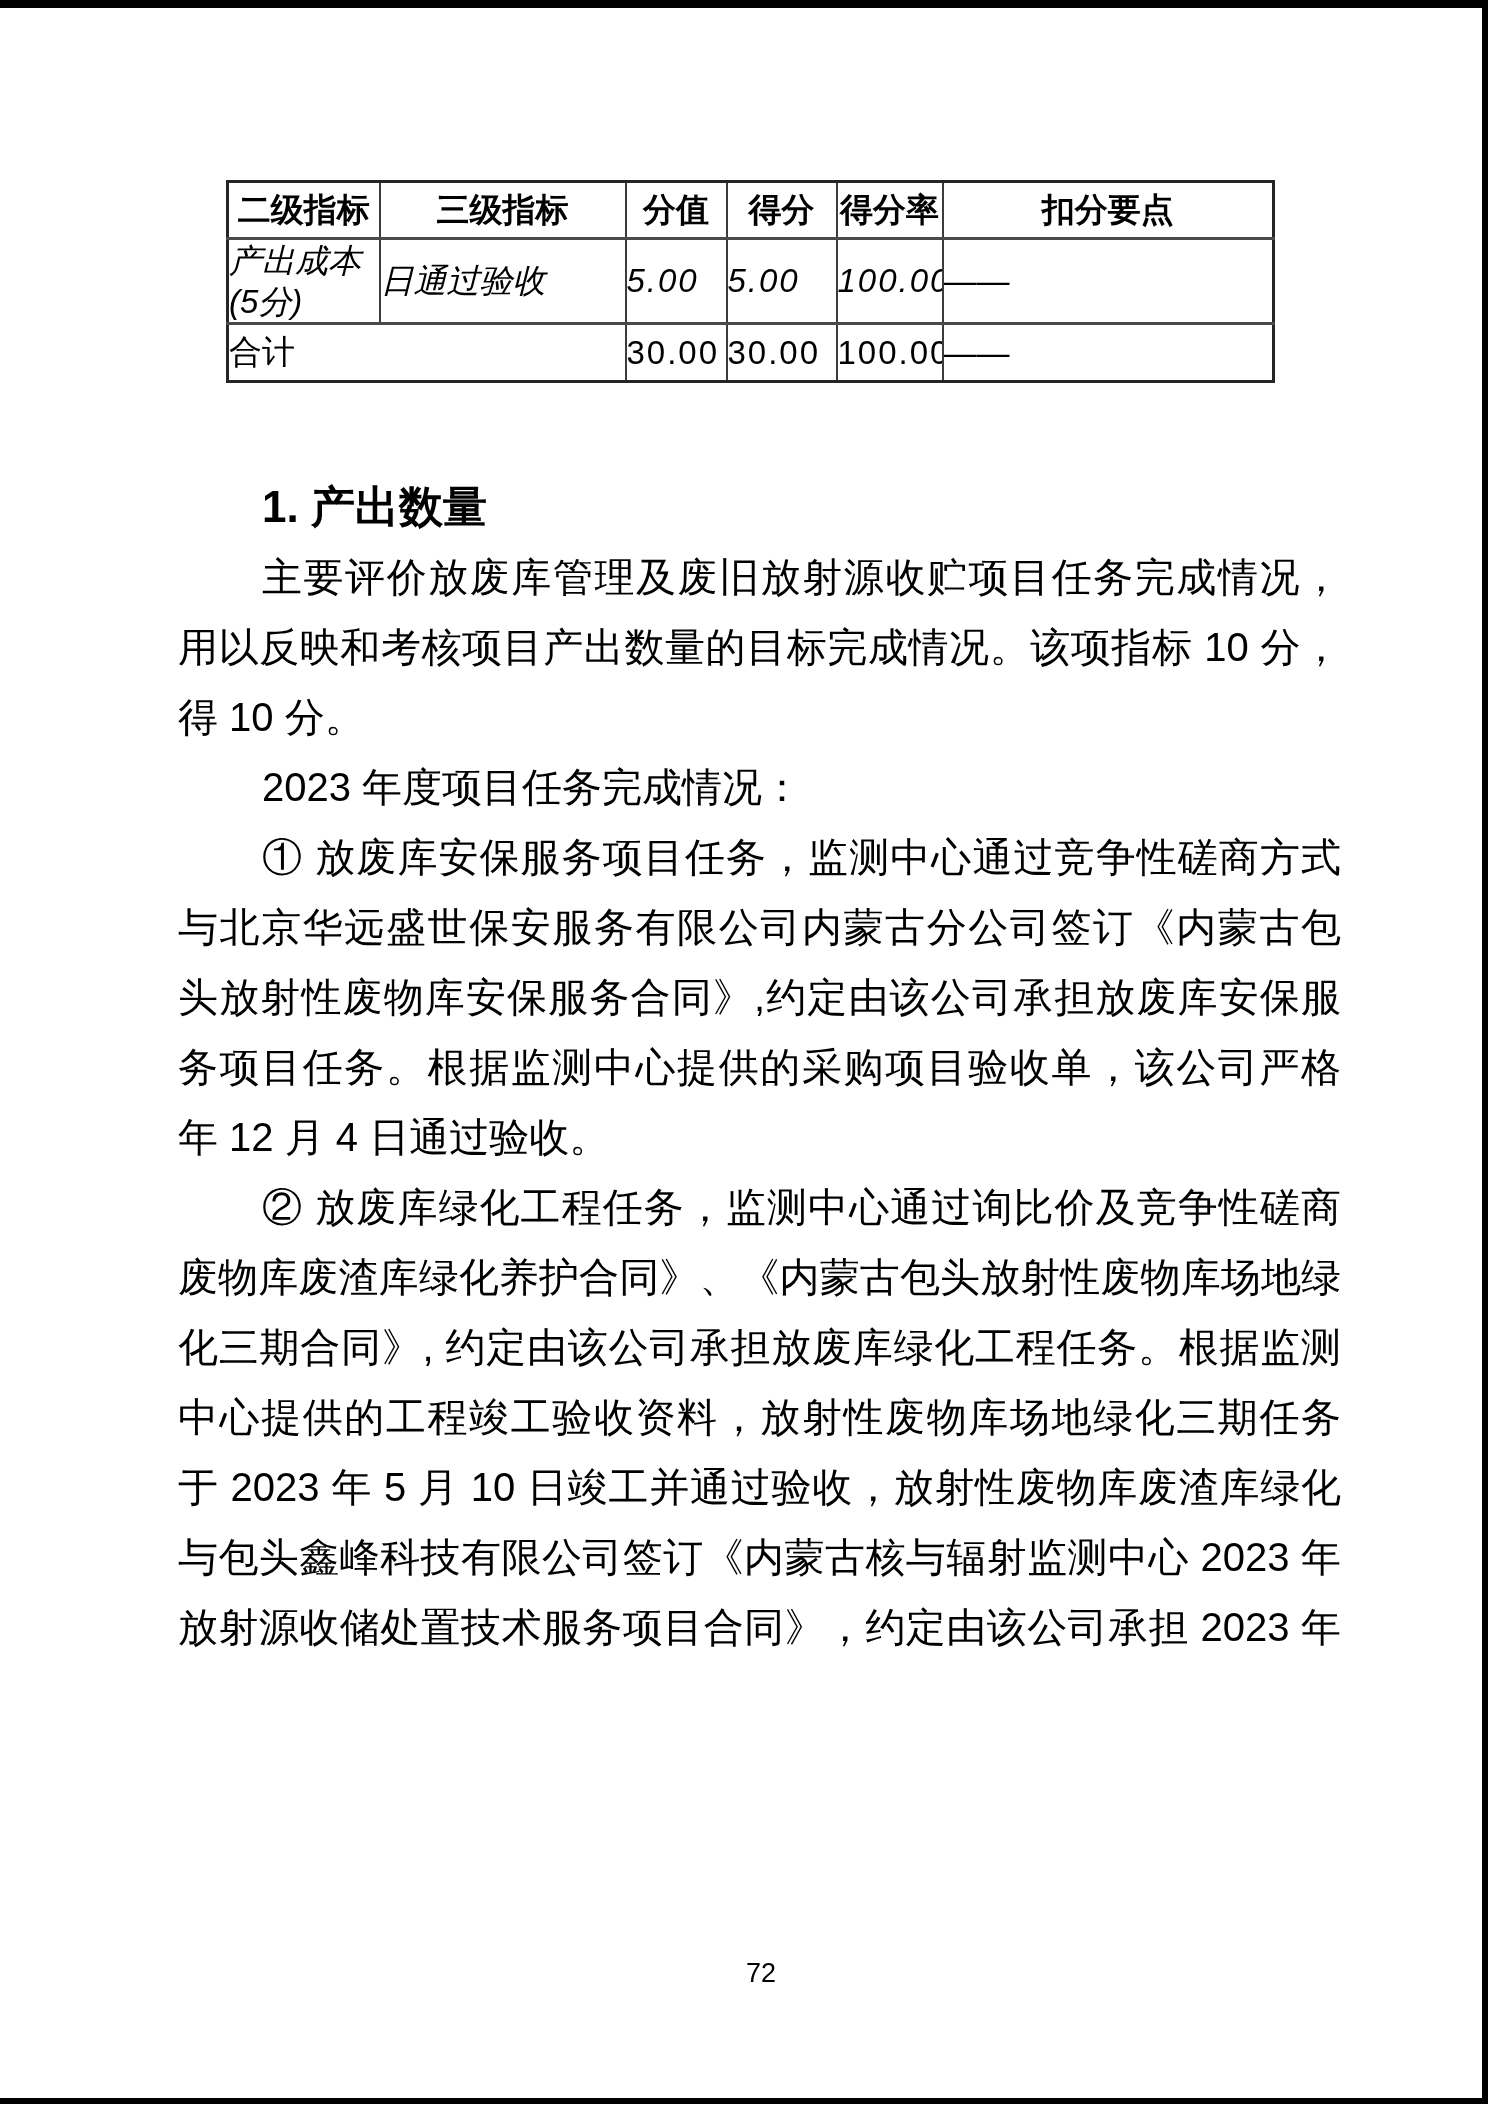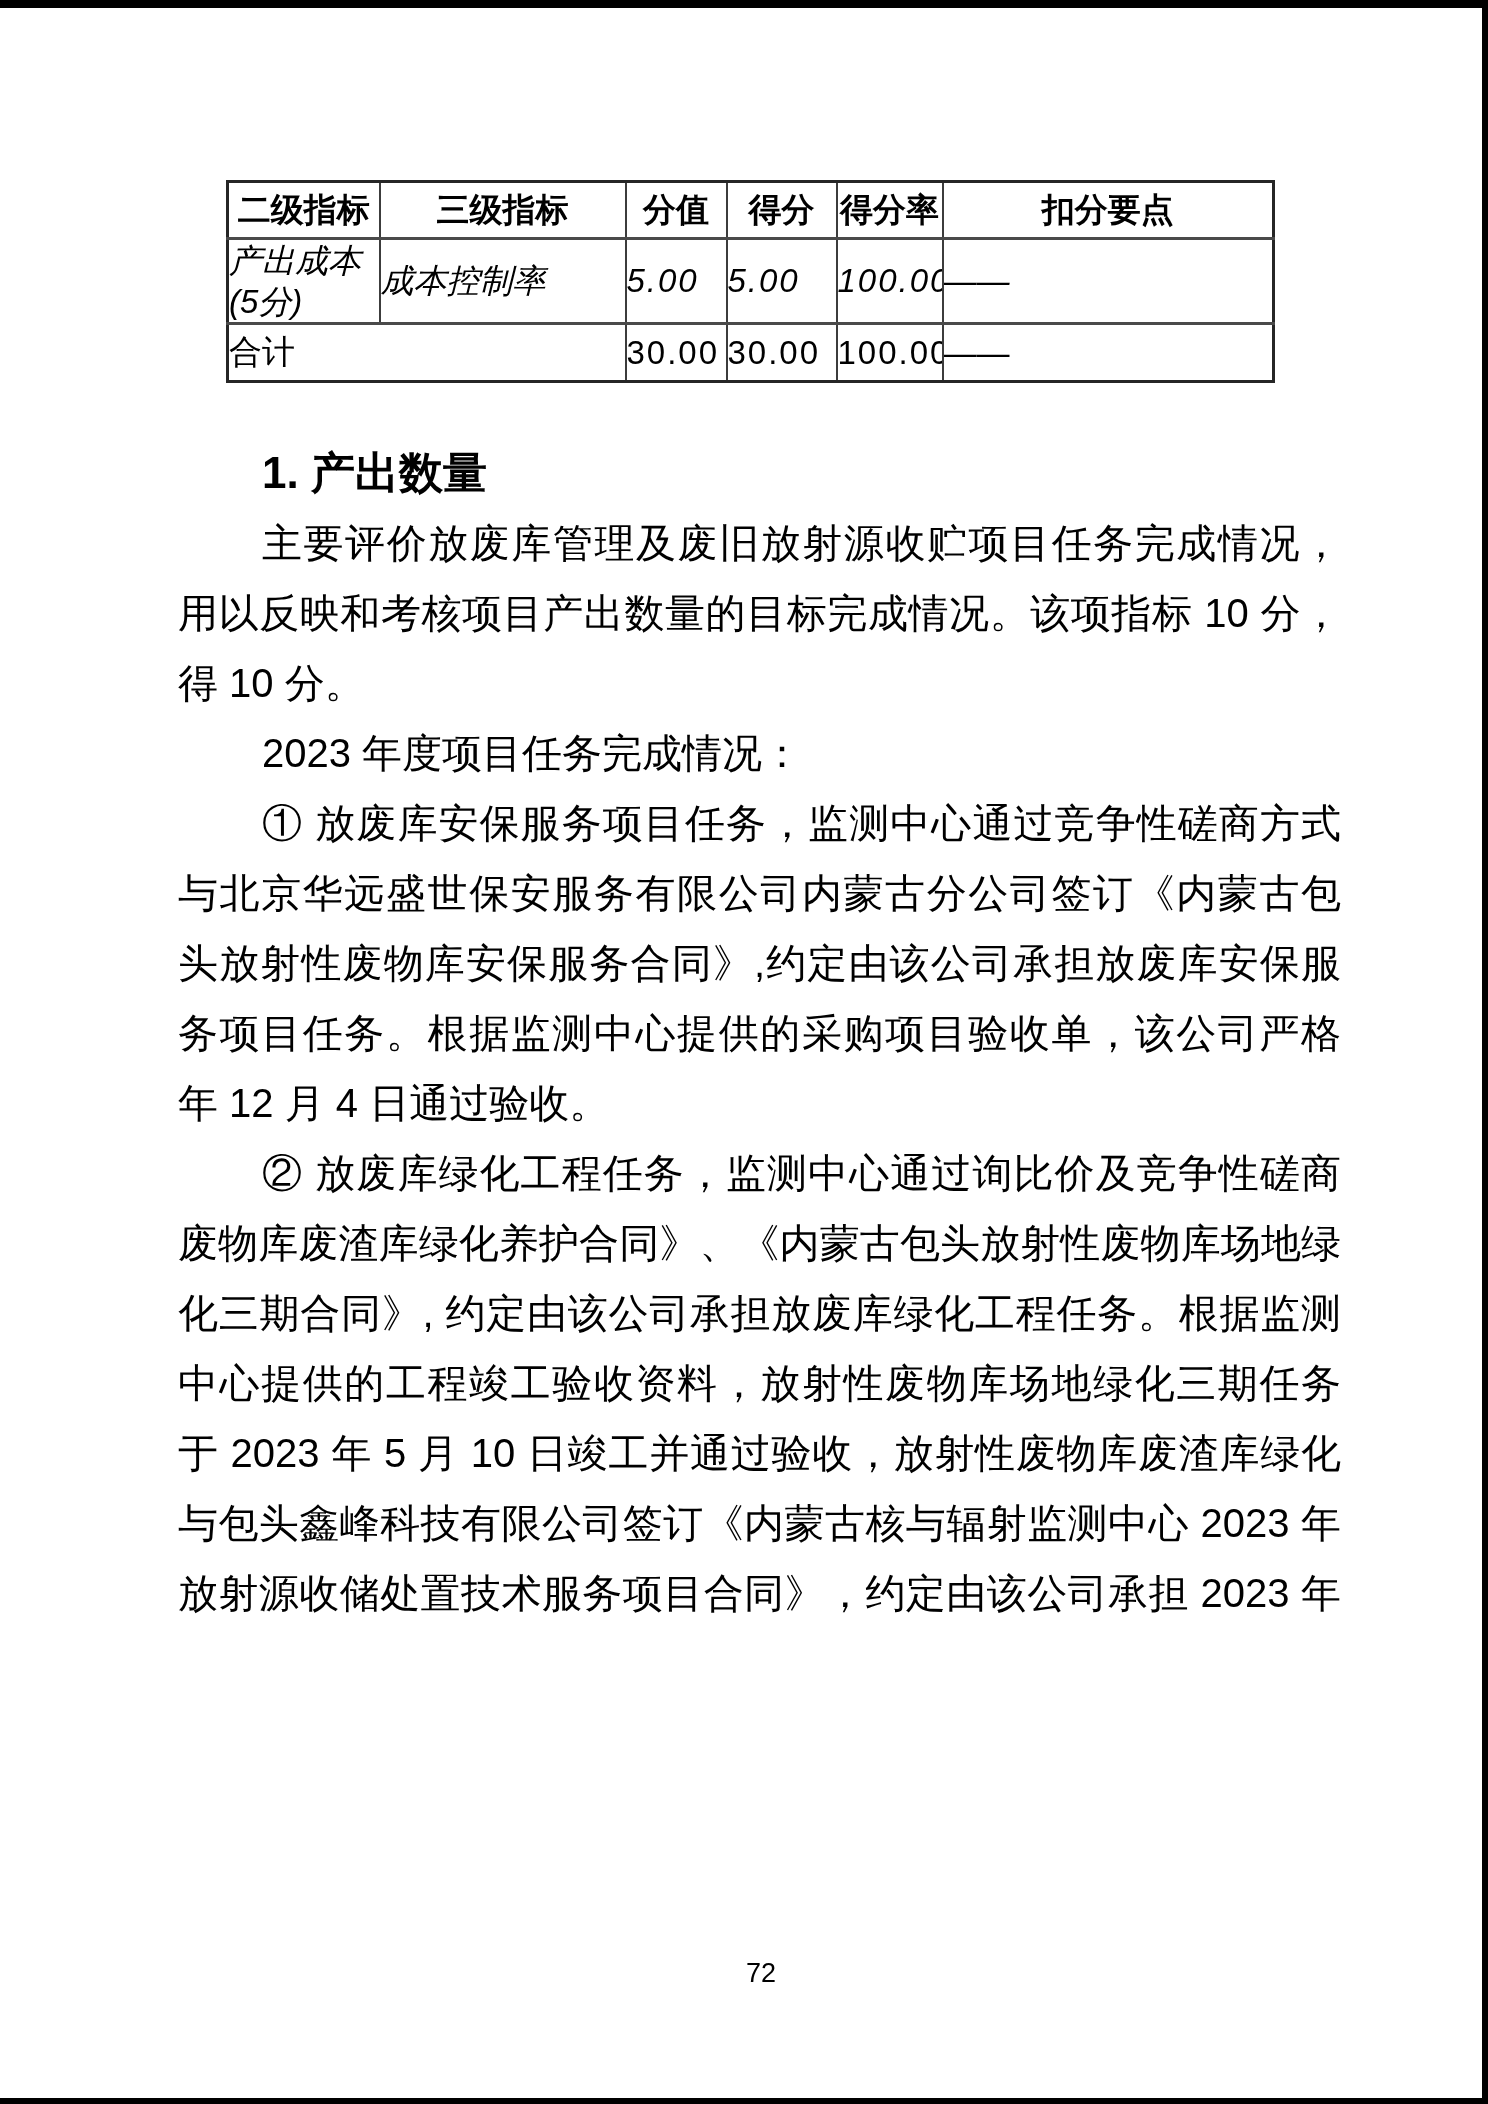--- a/index.html
+++ b/index.html
@@ -32,21 +32,21 @@
   tr.data-row  { height: 84px; font-style: italic; }
   tr.total-row { height: 58px; }
   table.score th { font-weight: bold; }
   table.score .hsep { border-bottom: 3px solid #4a4a4a; }
   .cell-2lines { line-height: 41px; }
   .num { letter-spacing: 2px; font-size: 31px; }
   .b { font-weight: bold; }
 
   
   .bodytext {
-    position: absolute; left: 178px; top: 438px; width: 1163px;
+    position: absolute; left: 178px; top: 472px; width: 1163px;
   }
   .ln {
     font-size: 40px; line-height: 70px; height: 70px;
   }
   .j { text-align: justify; text-align-last: justify; text-justify: inter-ideograph; }
   .ind { text-indent: 84px; }
   .heading { font-weight: bold; font-size: 44px; }
 
   .pagenum {
     position: absolute; left: 0; top: 1958px; width: 1482px;
@@ -78,21 +78,21 @@
       <th class="hsep">得分率</th>
       <th class="hsep">扣分要点</th>
     </tr>
   </thead>
   <tbody>
     <tr class="data-row">
       <td class="hsep cell-2lines">
         <div>产出成本</div>
         <div>(5分)</div>
       </td>
-      <td class="hsep">成本控制率</td>
+      <td class="hsep">日通过验收</td>
       <td class="hsep num">5.00</td>
       <td class="hsep num">5.00</td>
       <td class="hsep num">100.00%</td>
       <td class="hsep">——</td>
     </tr>
     <tr class="total-row">
       <td colspan="2" class="b">合计</td>
       <td class="num b">30.00</td>
       <td class="num b">30.00</td>
       <td class="num">100.00%</td>

